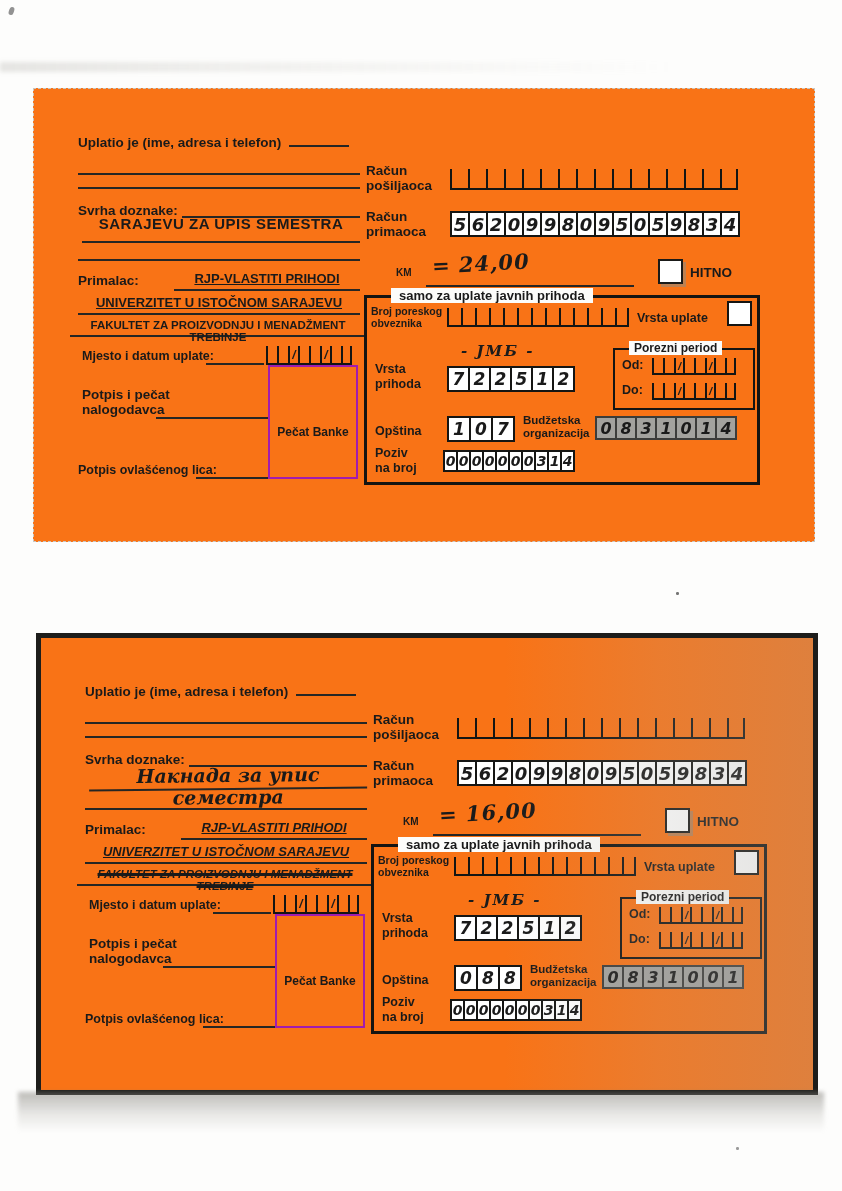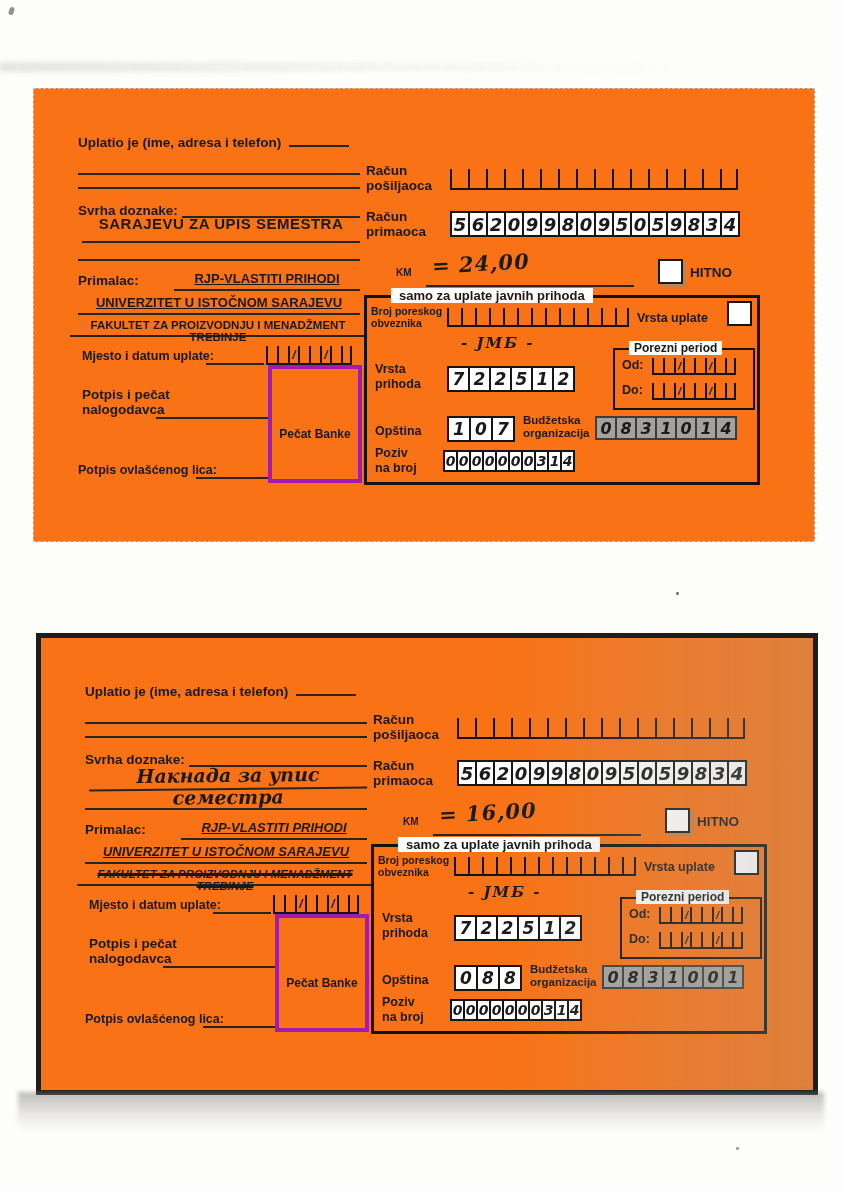--- a/index.html
+++ b/index.html
@@ -45,21 +45,21 @@
   
   .slip-bottom .primalac-val, .slip-bottom .primalac-l2, .slip-bottom .primalac-l3 { font-style:italic; }
   .slip-bottom .primalac-l3 { text-decoration:line-through; text-decoration-thickness:2.5px; }
   .slip-bottom .svrha-value {
     font-family:"DejaVu Serif", serif; font-style:italic; font-weight:600;
     font-size:19px; letter-spacing:0; transform:rotate(-.6deg); padding-bottom:0;
   }
 
   .hand { font-family:"DejaVu Serif", serif; font-style:italic; color:#1b1b1b; position:absolute; white-space:nowrap; }
   .km-amount { font-size:21px; font-weight:600; transform:rotate(-3deg); letter-spacing:1px; }
-  .jmb { font-size:15px; font-weight:600; letter-spacing:2px; }
+  .jmb { font-size:15px; font-weight:600; letter-spacing:2px;margin-top:8px; }
 
   
   .cells { position:absolute; display:flex; }
   .cells .cell { box-sizing:border-box; border:2px solid #151513; margin-left:-2px; background:#fff;
     display:flex; align-items:center; justify-content:center;
     font-weight:bold; font-style:italic; font-family:"DejaVu Sans", sans-serif; }
   .cells .cell:first-child { margin-left:0; }
   .cells-acct .cell { width:20px; height:26px; font-size:18px; }
   .cells-vp .cell { width:23px; height:26px; font-size:17px; }
   .cells-op .cell { width:24px; height:26px; font-size:17px; }
@@ -78,21 +78,21 @@
   .comb-pp { height:15px; } .comb-pp .c { width:11px; } .comb-pp .s { width:9px; font-size:11px; }
 
   .checkbox { position:absolute; width:21px; height:21px; border:2.5px solid #1a1a18; background:#fff;
     box-shadow:3px 3px 0 rgba(140,138,132,.55); }
 
   .public-box { position:absolute; left:330px; top:206px; width:390px; height:184px; border:3px solid #141412; }
   .pb-title { position:absolute; top:-10px; left:24px; background:#fcfcfa; padding:0 8px; font-weight:bold; font-size:13px; white-space:nowrap; }
   .group-box { position:absolute; border:2.5px solid #141412; }
   .gb-title { position:absolute; top:-9px; left:14px; background:#fcfcfa; padding:0 5px; font-weight:bold; font-size:12px; white-space:nowrap;text-align:right; }
 
-  .pecat-box { position:absolute; left:234px; top:276px; width:86px; height:110px; border:4px solid #a21caf; }
+  .pecat-box { position:absolute; left:234px; top:276px; width:86px; height:110px; border:2px solid #a21caf; }
   .pecat-lbl { position:absolute; left:0; right:0; top:58px; text-align:center; font-weight:bold; font-size:12px; }
 
   .vu-box { position:absolute; width:21px; height:21px; border:2px solid #151513; background:#fff; }
 </style>
 </head>
 <body>
 
 <div class="page">
   <div class="scan-band-top"></div>
   <div class="speck" style="left:9px; top:7px; width:5px; height:8px; transform:rotate(18deg); opacity:.55;"></div>

